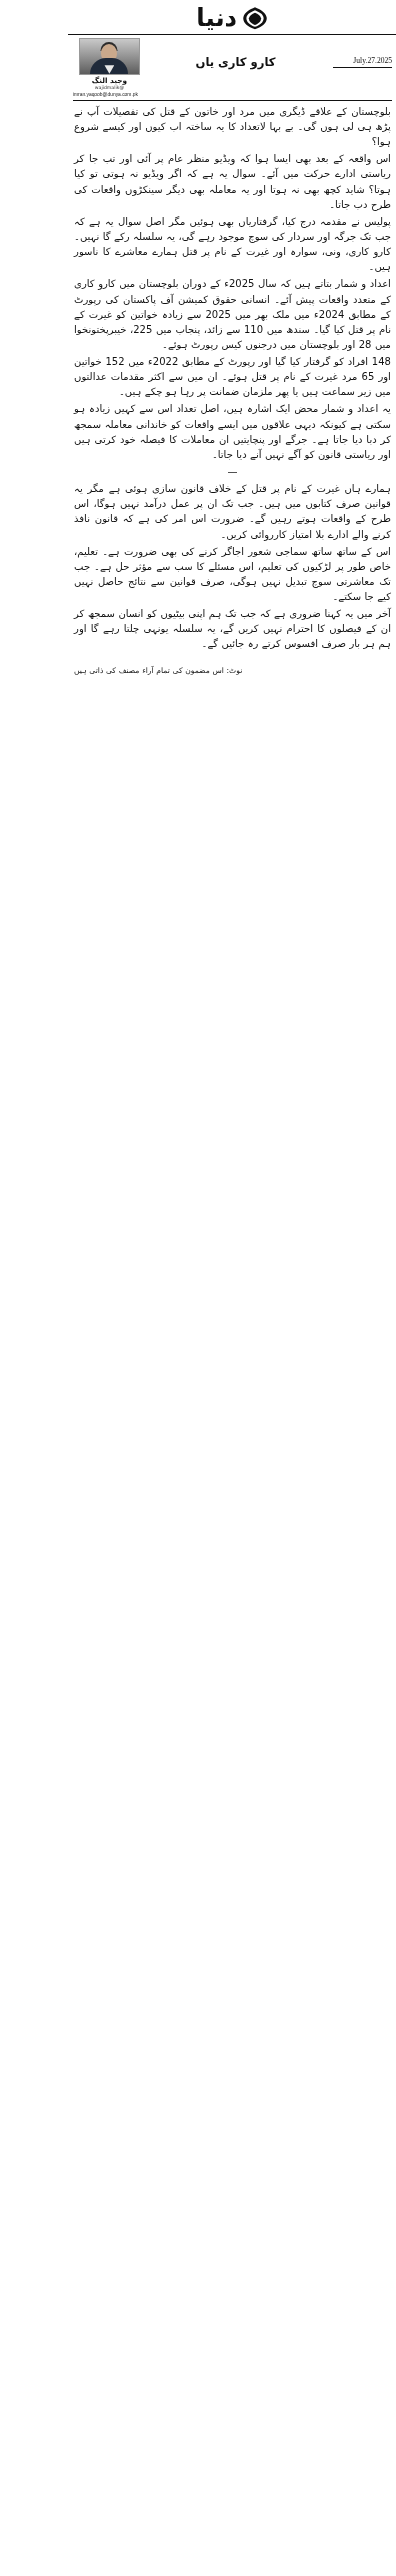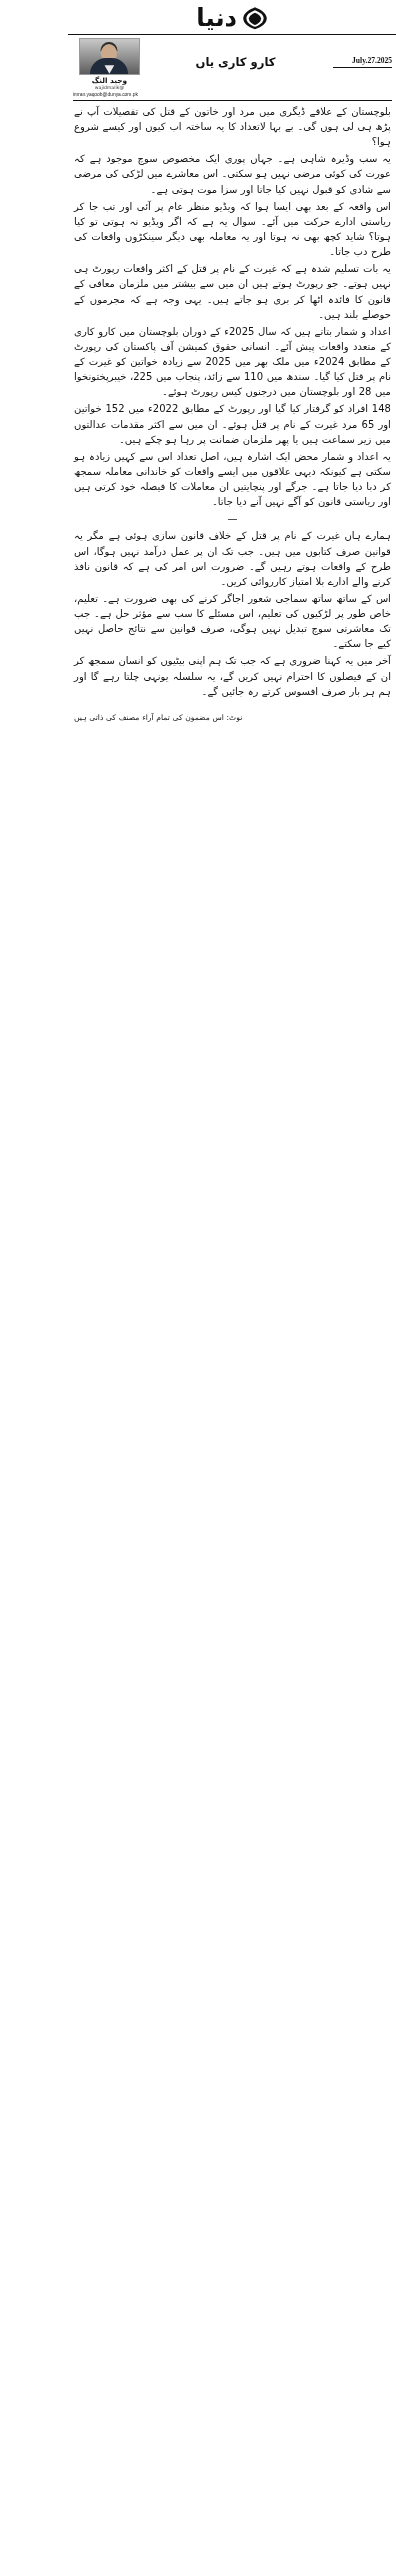--- a/index.html
+++ b/index.html
@@ -147,21 +147,21 @@
 
   .date-col {
     width: 67px;
     display: flex;
     flex-direction: column;
     align-items: flex-start;
     padding-top: 18.3px;
   }
   .date-text {
     font-size: 7.6px;
-    font-weight: bold;
+    font-weight: normal;
     color: #111;
     font-family: "Liberation Serif", serif;
   }
   .date-rule {
     width: 59px;
     height: 0.6px;
     background: #111;
     margin-top: 1.8px;
   }
 
@@ -248,23 +248,22 @@
       <div class="author-name">وجید النگ</div>
       <div class="author-handle">@wajidmalik</div>
     </div>
   </div>
 
   <div class="email-line">imran.yaqoob@dunya.com.pk</div>
   <div class="hr-thin"></div>
 
   <div class="article">
     <p class="para">بلوچستان کے علاقے ڈیگری میں مرد اور خاتون کے قتل کی تفصیلات آپ نے پڑھ ہی لی ہوں گی۔ بے بہا لاتعداد کا یہ ساختہ اب کیوں اور کیسے شروع ہوا؟</p>
-    <p class="para">یہ سب وڈیرہ شاہی ہے۔ جہاں پوری ایک مخصوص سوچ موجود ہے کہ عورت کی کوئی مرضی نہیں ہو سکتی۔ اس معاشرے میں لڑکی کی مرضی سے شادی کو قبول نہیں کیا جاتا اور سزا موت ہوتی ہے۔</p>
     <p class="para">اس واقعہ کے بعد بھی ایسا ہوا کہ ویڈیو منظر عام پر آئی اور تب جا کر ریاستی ادارے حرکت میں آئے۔ سوال یہ ہے کہ اگر ویڈیو نہ ہوتی تو کیا ہوتا؟ شاید کچھ بھی نہ ہوتا اور یہ معاملہ بھی دیگر سینکڑوں واقعات کی طرح دب جاتا۔</p>
-    <p class="para">یہ بات تسلیم شدہ ہے کہ غیرت کے نام پر قتل کے اکثر واقعات رپورٹ ہی نہیں ہوتے۔ جو رپورٹ ہوتے ہیں ان میں سے بیشتر میں ملزمان معافی کے قانون کا فائدہ اٹھا کر بری ہو جاتے ہیں۔ یہی وجہ ہے کہ مجرموں کے حوصلے بلند ہیں۔</p>
+    <p class="para">پولیس نے مقدمہ درج کیا، گرفتاریاں بھی ہوئیں مگر اصل سوال یہ ہے کہ جب تک جرگہ اور سردار کی سوچ موجود رہے گی، یہ سلسلہ رکے گا نہیں۔ کارو کاری، ونی، سوارہ اور غیرت کے نام پر قتل ہمارے معاشرے کا ناسور ہیں۔</p>
     <p class="para">اعداد و شمار بتاتے ہیں کہ سال 2025ء کے دوران بلوچستان میں کارو کاری کے متعدد واقعات پیش آئے۔ انسانی حقوق کمیشن آف پاکستان کی رپورٹ کے مطابق 2024ء میں ملک بھر میں 2025 سے زیادہ خواتین کو غیرت کے نام پر قتل کیا گیا۔ سندھ میں 110 سے زائد، پنجاب میں 225، خیبرپختونخوا میں 28 اور بلوچستان میں درجنوں کیس رپورٹ ہوئے۔</p>
     <p class="para">148 افراد کو گرفتار کیا گیا اور رپورٹ کے مطابق 2022ء میں 152 خواتین اور 65 مرد غیرت کے نام پر قتل ہوئے۔ ان میں سے اکثر مقدمات عدالتوں میں زیر سماعت ہیں یا پھر ملزمان ضمانت پر رہا ہو چکے ہیں۔</p>
     <p class="para">یہ اعداد و شمار محض ایک اشارہ ہیں، اصل تعداد اس سے کہیں زیادہ ہو سکتی ہے کیونکہ دیہی علاقوں میں ایسے واقعات کو خاندانی معاملہ سمجھ کر دبا دیا جاتا ہے۔ جرگے اور پنچایتیں ان معاملات کا فیصلہ خود کرتی ہیں اور ریاستی قانون کو آگے نہیں آنے دیا جاتا۔</p>
     <p class="para dash">—</p>
     <p class="para">ہمارے ہاں غیرت کے نام پر قتل کے خلاف قانون سازی ہوئی ہے مگر یہ قوانین صرف کتابوں میں ہیں۔ جب تک ان پر عمل درآمد نہیں ہوگا، اس طرح کے واقعات ہوتے رہیں گے۔ ضرورت اس امر کی ہے کہ قانون نافذ کرنے والے ادارے بلا امتیاز کارروائی کریں۔</p>
     <p class="para">اس کے ساتھ ساتھ سماجی شعور اجاگر کرنے کی بھی ضرورت ہے۔ تعلیم، خاص طور پر لڑکیوں کی تعلیم، اس مسئلے کا سب سے مؤثر حل ہے۔ جب تک معاشرتی سوچ تبدیل نہیں ہوگی، صرف قوانین سے نتائج حاصل نہیں کیے جا سکتے۔</p>
     <p class="para">آخر میں یہ کہنا ضروری ہے کہ جب تک ہم اپنی بیٹیوں کو انسان سمجھ کر ان کے فیصلوں کا احترام نہیں کریں گے، یہ سلسلہ یونہی چلتا رہے گا اور ہم ہر بار صرف افسوس کرتے رہ جائیں گے۔</p>
     <p class="para last">نوٹ: اس مضمون کی تمام آراء مصنف کی ذاتی ہیں</p>
   </div>
 

